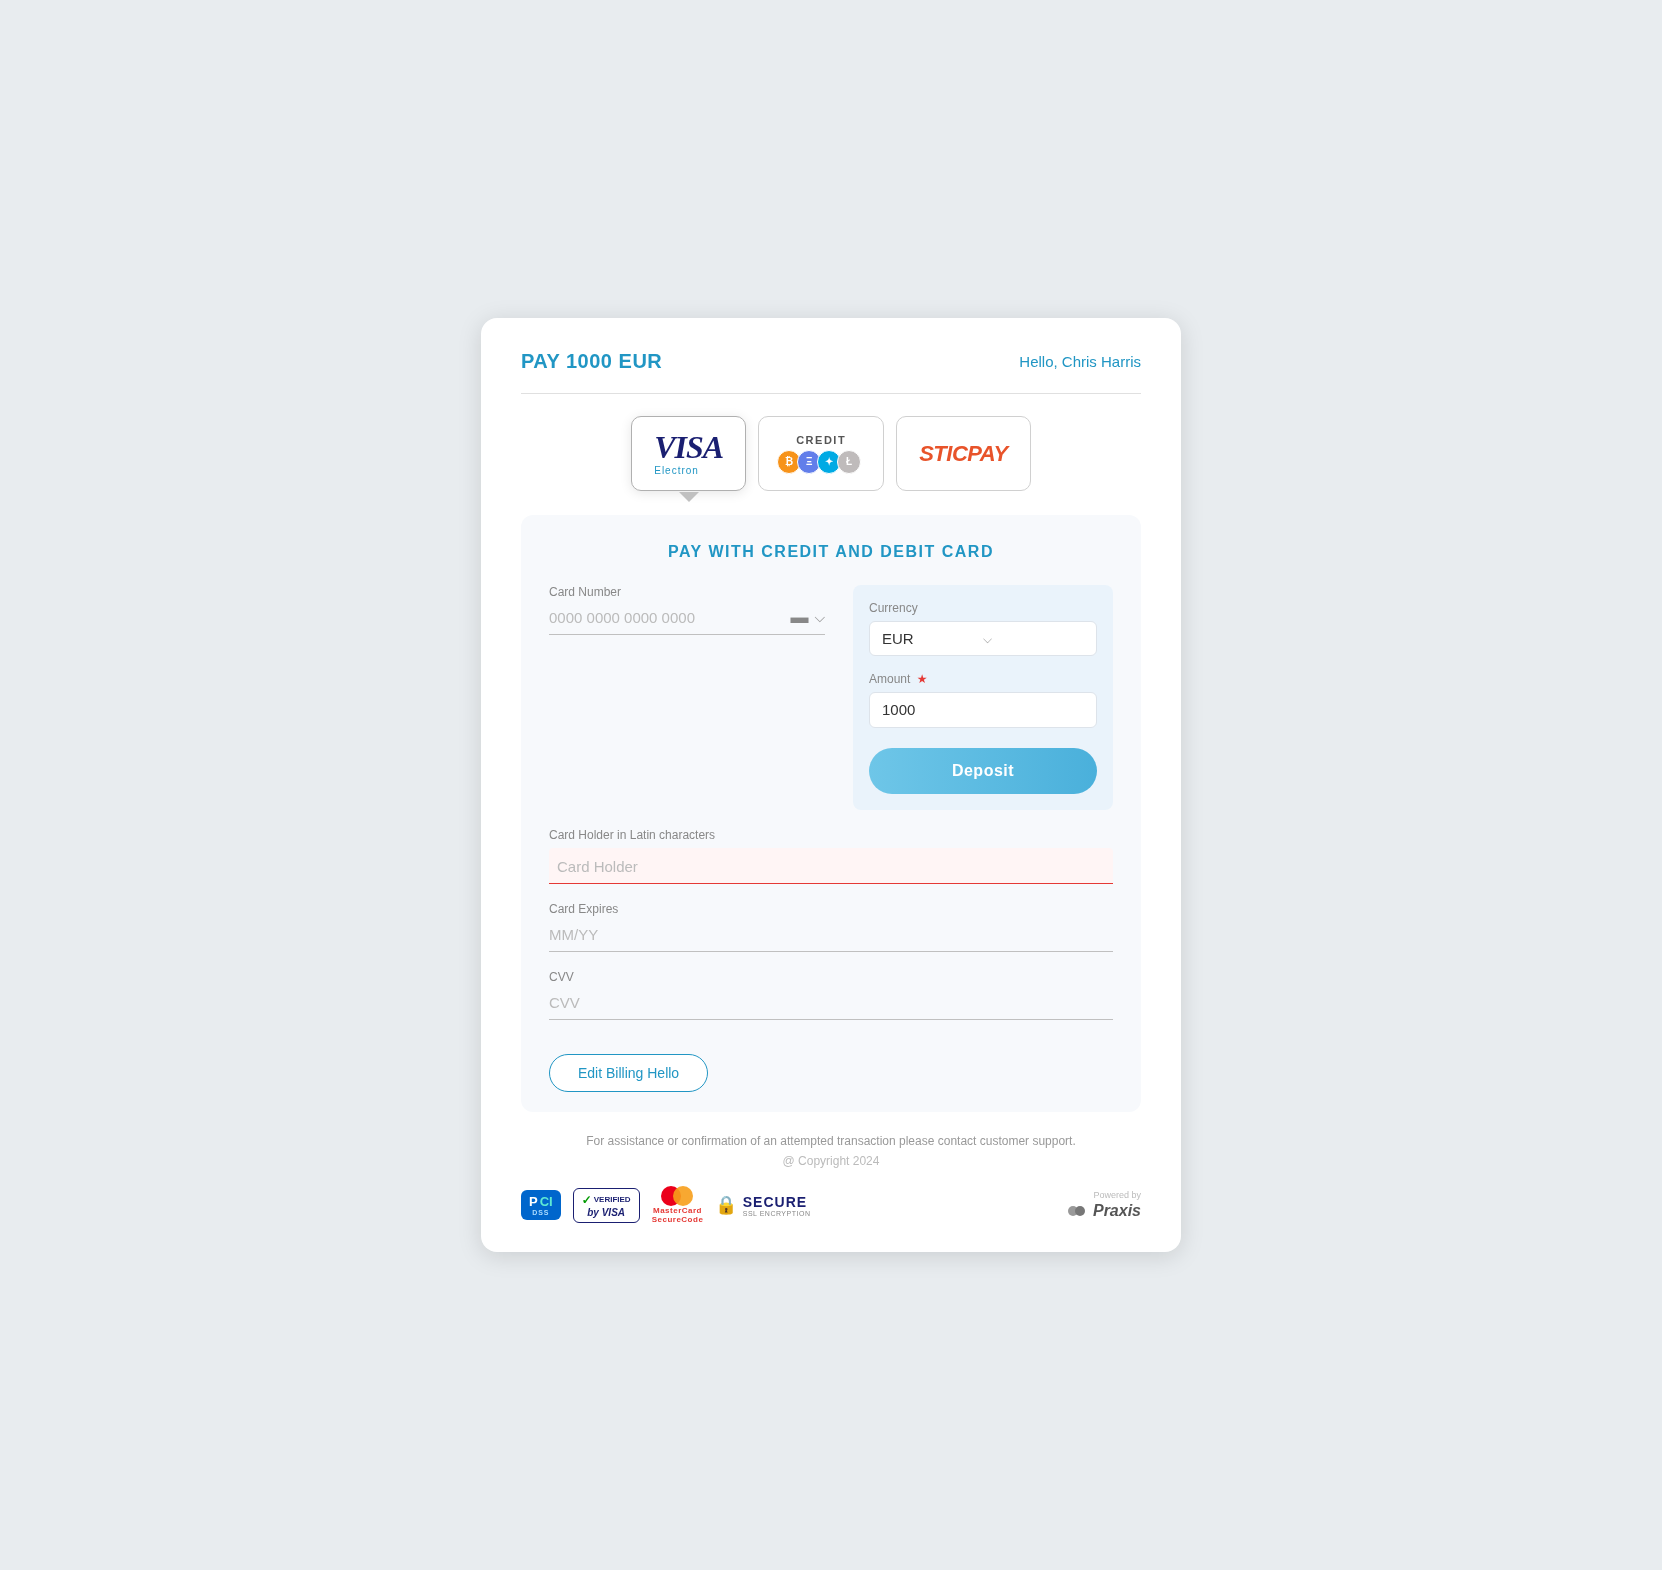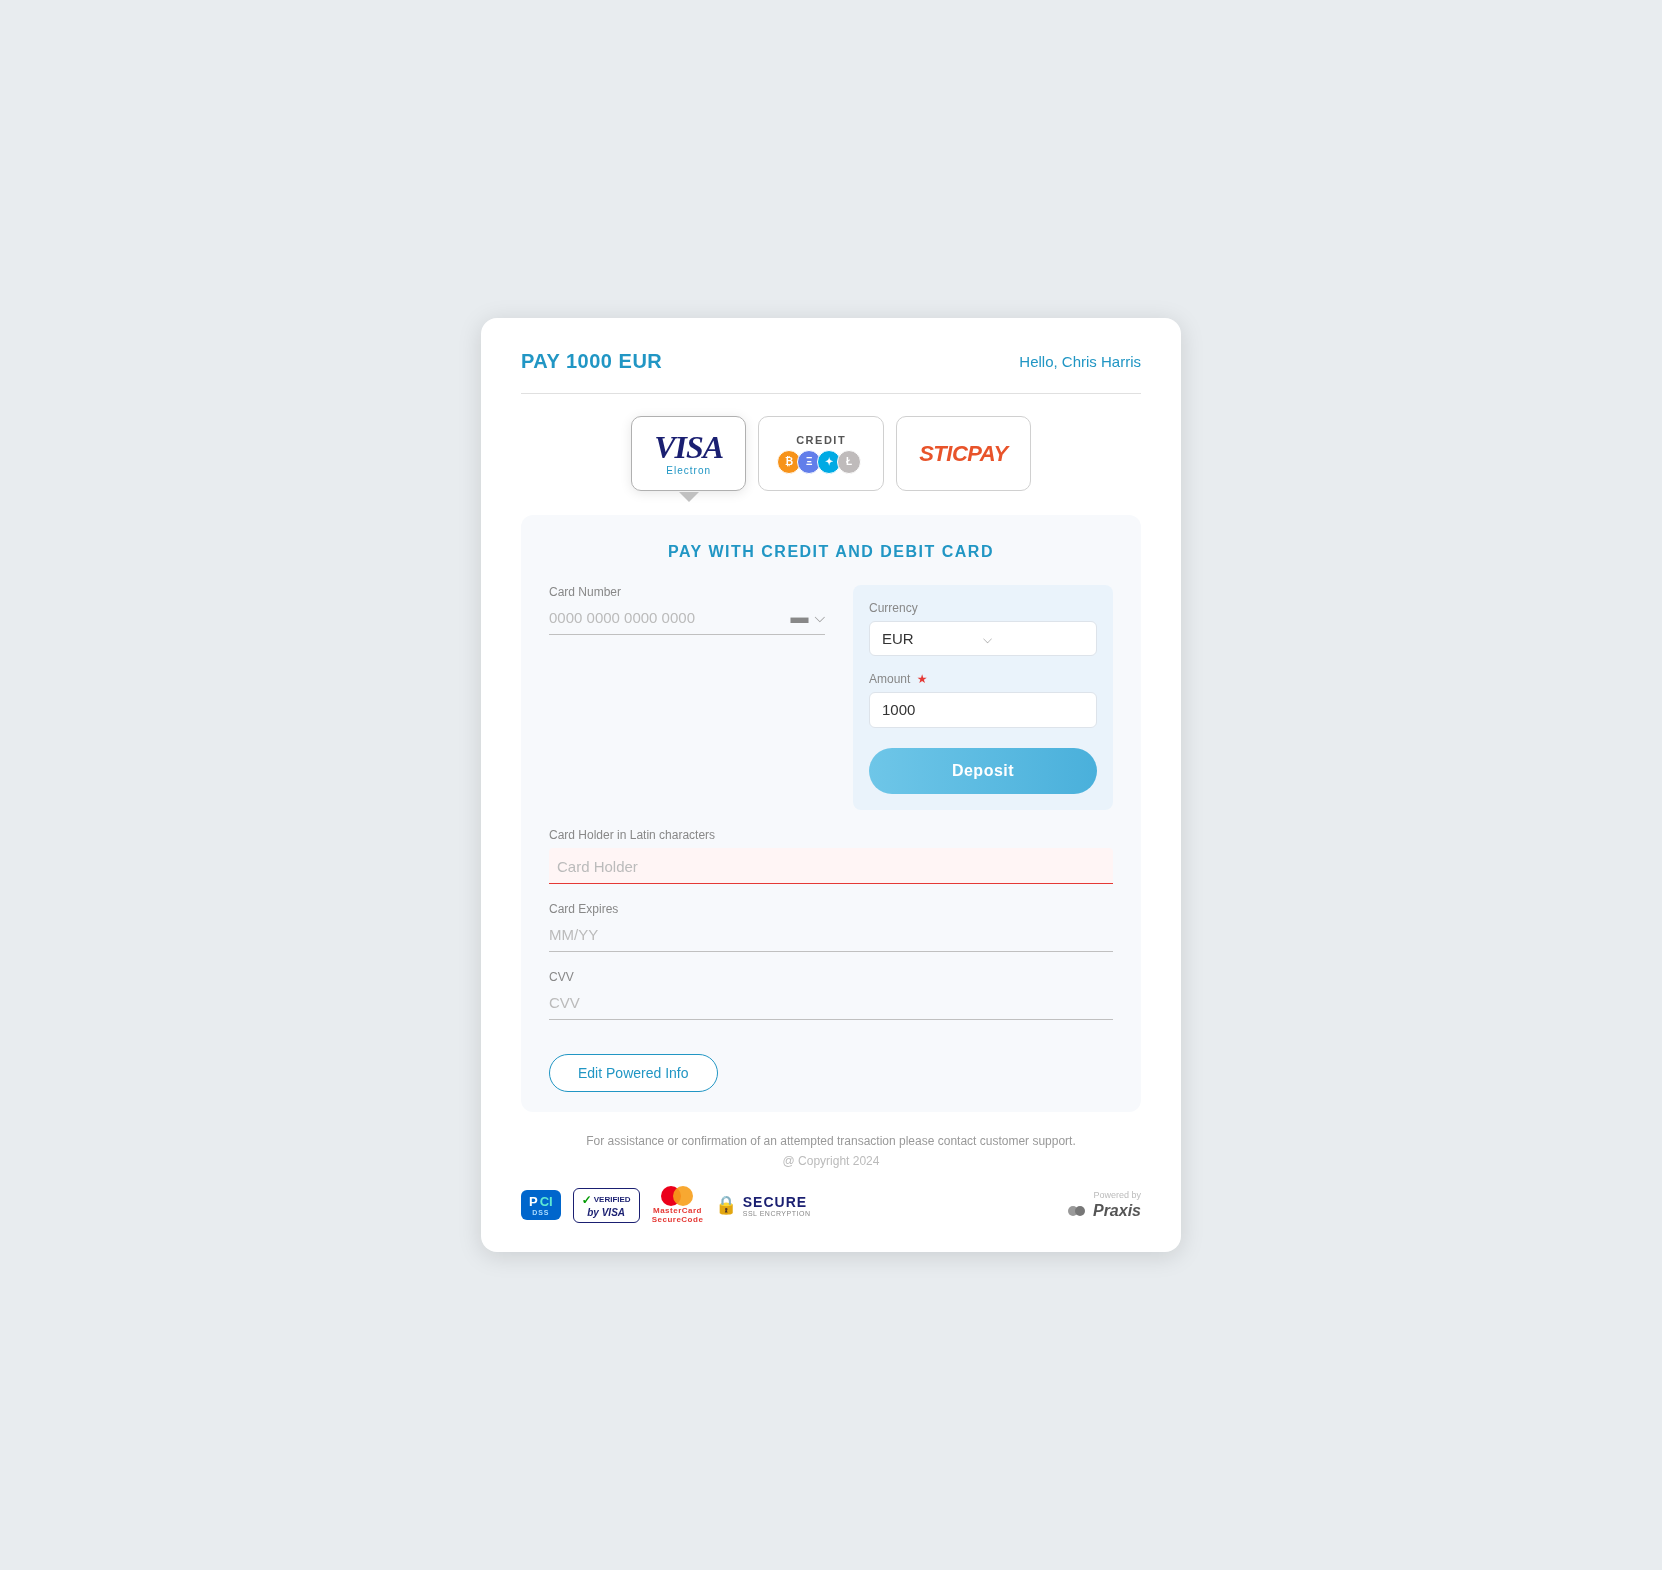--- a/index.html
+++ b/index.html
@@ -77,21 +77,21 @@
       width: 0;
       height: 0;
       border-left: 10px solid transparent;
       border-right: 10px solid transparent;
       border-top: 10px solid #c0c0c0;
     }
     
     .visa-logo {
       display: flex;
       flex-direction: column;
-      align-items: center;
+      align-items: flex-start;
     }
     .visa-text {
       font-size: 32px;
       font-weight: 900;
       color: #1a1f71;
       font-style: italic;
       letter-spacing: -1px;
       line-height: 1;
       font-family: 'Times New Roman', serif;
     }
@@ -481,21 +481,21 @@
     <div class="form-row">
       <div class="form-col">
         <label class="field-label">CVV</label>
         <div class="plain-input">
           <input type="text" placeholder="CVV" style="">
         </div>
       </div>
     </div>
 
     <div style="margin-top:8px;">
-      <button class="edit-billing-btn">Edit Powered Info</button>
+      <button class="edit-billing-btn">Edit Billing Hello</button>
     </div>
   </div>
 
   <div class="footer-text">For assistance or confirmation of an attempted transaction please contact customer support.</div>
   <div class="copyright">@ Copyright 2024</div>
 
   <div class="footer-logos">
     <div class="footer-logos-left">
 
       <div class="pci-badge">

